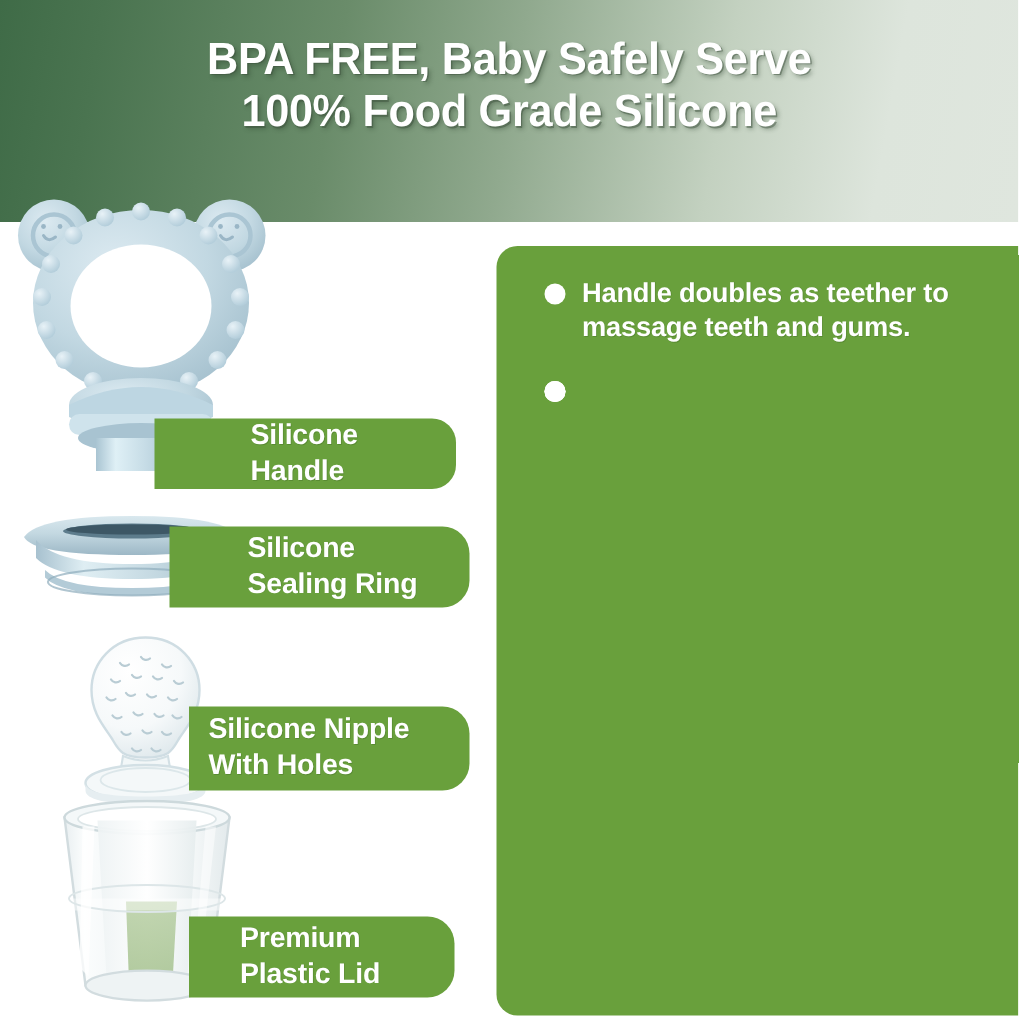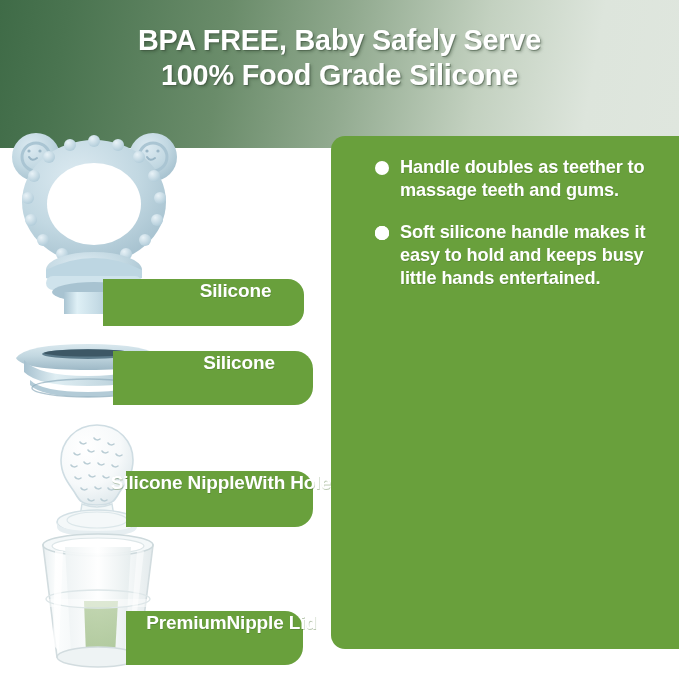--- a/index.html
+++ b/index.html
@@ -53,27 +53,27 @@
        2px 2px 3px rgba(40,60,40,0.35);
     transform: scaleX(0.96);
     transform-origin: center top;
   }
   #header-title .line { display: block; white-space: nowrap; }
 
   
   #features-panel {
     position: absolute;
     left: 331px;
-    top: 136px;
+    top: 164px;
     width: 348px;
     height: 513px;
     background: #69a03c;
     border-radius: 14px 0 0 14px;
     box-sizing: border-box;
-    padding: 20px 18px 16px 32px;
+    padding: 20px 18px 16px 20px;
   }
   .feature-item {
     position: relative;
     padding-left: 37px;
     margin-bottom: 19px;
     color: #ffffff;
     font-family: "Liberation Sans", sans-serif;
     font-weight: bold;
     font-size: 18.2px;
     line-height: 23px;
@@ -96,21 +96,21 @@
     position: absolute;
     background: #69a03c;
     color: #ffffff;
     font-family: "Liberation Sans", sans-serif;
     font-weight: bold;
     font-size: 19px;
     line-height: 24px;
     letter-spacing: -0.15px;
     box-sizing: border-box;
     display: flex;
-    flex-direction: row;
+    flex-direction: column;
     justify-content: center;
     text-shadow: 0.5px 0.5px 0 rgba(60,100,35,0.35);
   }
   #tag-handle {
     left: 103px; top: 279px;
     width: 201px; height: 47px;
     border-radius: 0 16px 16px 0;
     padding-left: 64px;
   }
   #tag-sealing-ring {
@@ -342,46 +342,47 @@
 
       <ellipse cx="65" cy="124" rx="41" ry="10" fill="#eef3f4" stroke="#d2dcdf" stroke-width="1.5"></ellipse>
 
       <path d="M22 18 L30 18 L26 118 L20 112 z" fill="#ffffff" opacity="0.75"></path>
       <path d="M104 18 L111 18 L100 116 L96 112 z" fill="#ffffff" opacity="0.5"></path>
     </svg>
   </div>
 
   <div id="tag-handle" class="tag">
     <span class="tline">Silicone</span>
+    <span class="tline">Handle</span>
   </div>
 
   <div id="tag-sealing-ring" class="tag">
     <span class="tline">Silicone</span>
+    <span class="tline">Sealing Ring</span>
   </div>
 
   <div id="tag-nipple" class="tag">
     <span class="tline">Silicone Nipple</span>
     <span class="tline">With Holes</span>
   </div>
 
   <div id="tag-lid" class="tag">
     <span class="tline">Premium</span>
-    <span class="tline">Nipple Lid</span>
+    <span class="tline">Plastic Lid</span>
   </div>
 
   <div id="features-panel">
     <div class="feature-item">
       <span class="feature-bullet"></span>
       <span>Handle doubles as teether to massage teeth and gums.</span>
     </div>
     <div class="feature-item">
       <span class="feature-bullet"></span>
     </div>
     <div class="feature-item">
       <span class="feature-bullet"></span>
     </div>
     <div class="feature-item">
       <span class="feature-bullet"></span>
-      <span>Soft silicone handle makes it easy to hold and keeps busy little hands entertained.</span>
     </div>
   </div>
 
 </div>
 
 </body></html>

